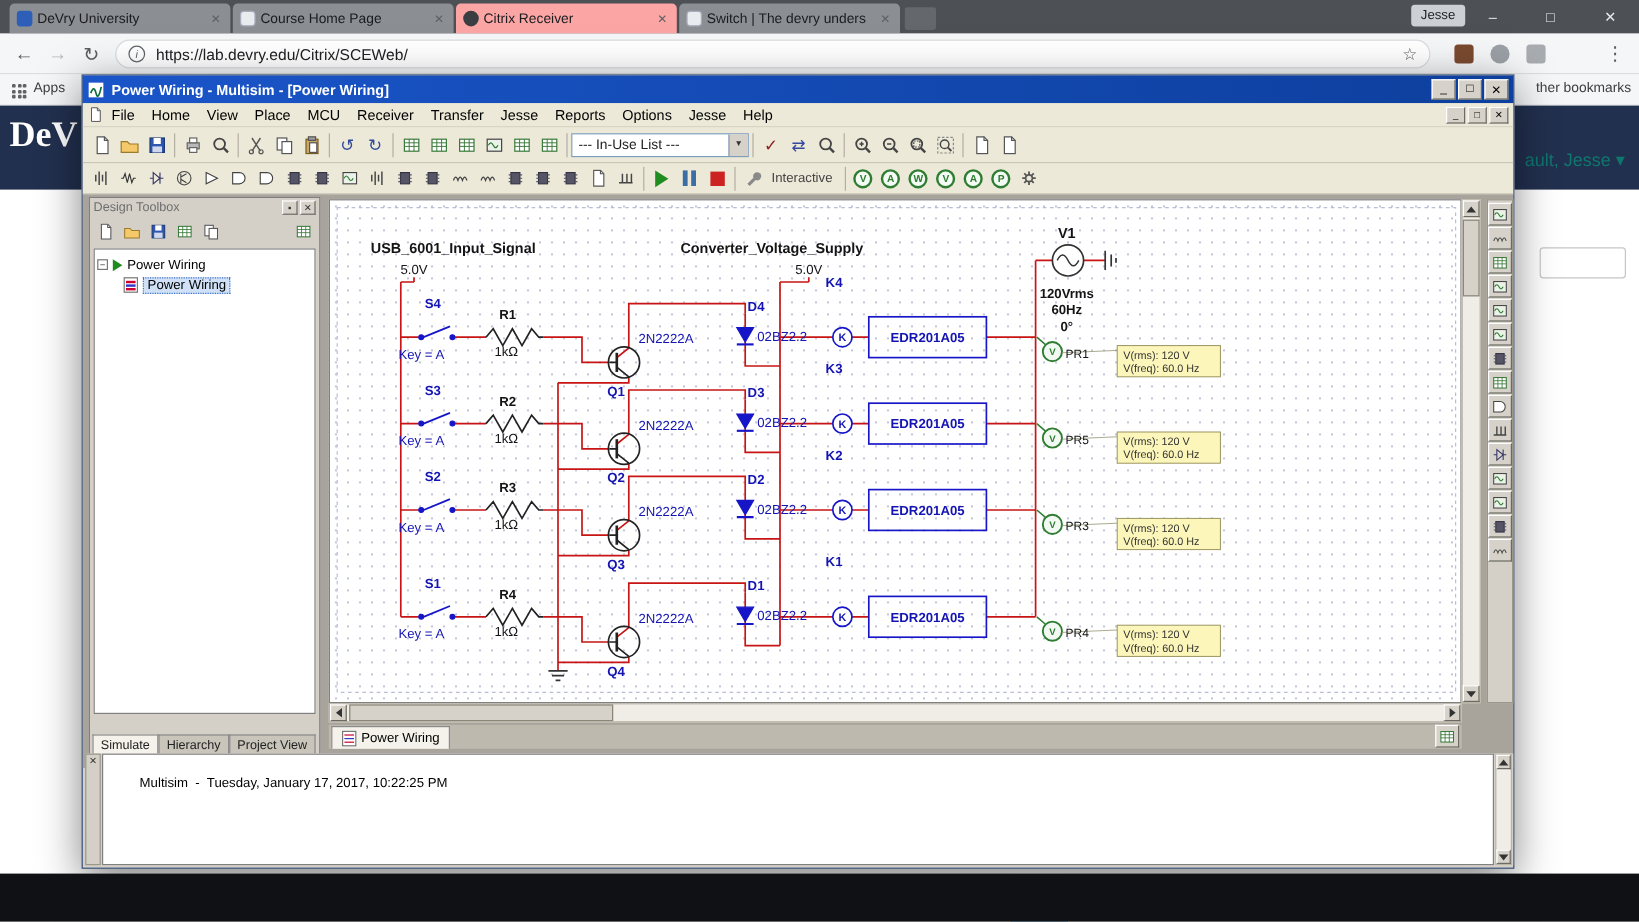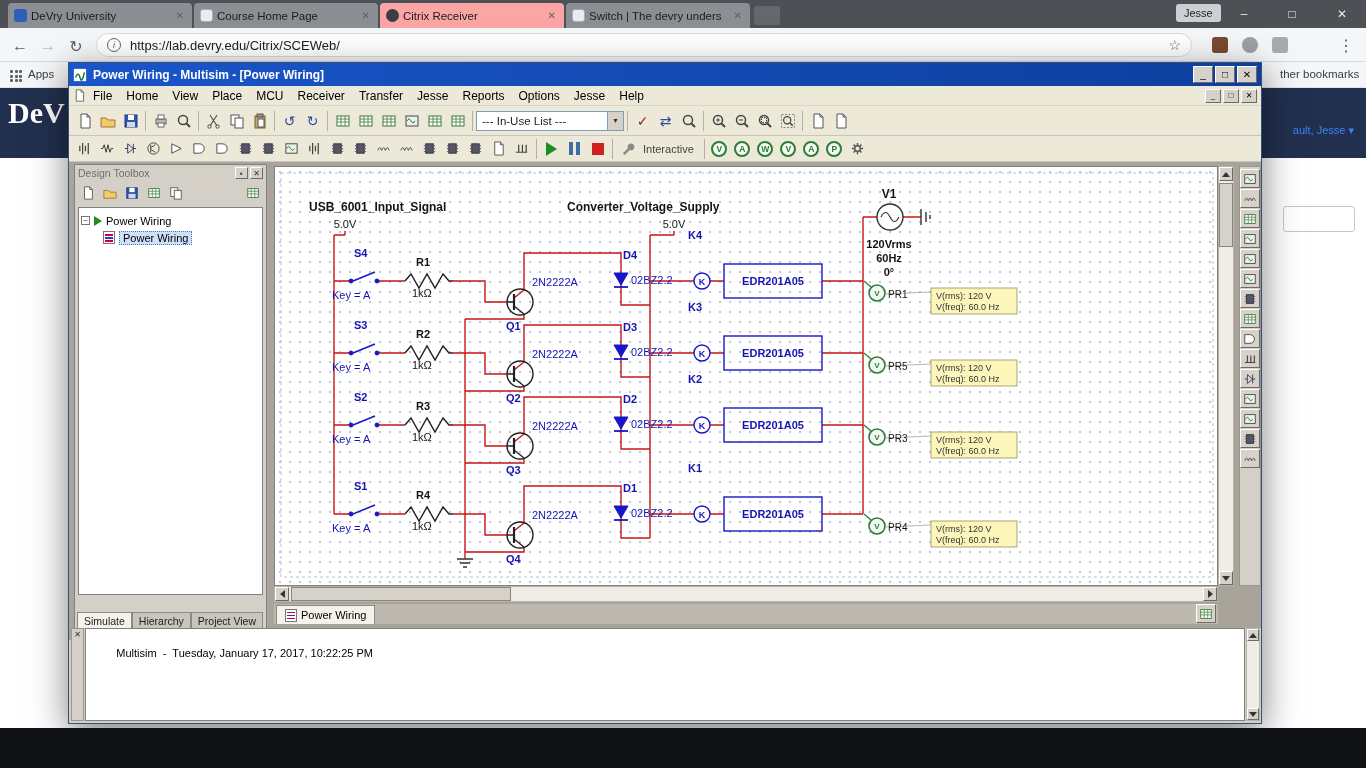--- a/index.html
+++ b/index.html
@@ -23,21 +23,21 @@
   #urltext{font-size:13px;color:#202124;margin-left:9px;flex:1}
   #star{font-size:14px;color:#5f6368}
   .extic{top:37px;width:16px;height:16px}
   #bookmarksbar{left:0;top:62px;width:1366px;height:26px;background:#f5f6f7;border-bottom:1px solid #e2e3e4}
   .appsgrid{display:grid;grid-template-columns:repeat(3,3px);grid-gap:1.5px}
   .appsgrid i{width:3px;height:3px;background:#5f6368;border-radius:1px}
   .bmtext{font-size:11.5px;color:#3c4043}
   
   #pageband{left:0;top:88px;width:1366px;height:70px;background:#22304f}
   #brand{left:8px;top:96px;color:#fff;font-family:"Liberation Serif",serif;font-size:30px;font-weight:bold}
-  #account{right:12px;top:124px;color:#3b82f6;font-size:11px}
+  #account{right:12px;top:124px;color:#0f766e;font-size:15px}
   #pagebox{left:1283px;top:206px;width:72px;height:26px;background:#fff;border:1px solid #c6c6c6;border-radius:3px}
   
   #ms{left:68px;top:62px;width:1194px;height:662px;background:#d4d0c8;border:1px solid #35507c;box-shadow:0 10px 34px rgba(0,0,0,.5)}
   #ms-title{left:0;top:0;width:100%;height:23px;background:linear-gradient(90deg,#1a55c9,#0d3f9d);display:flex;align-items:center;padding:0 4px}
   #ms-title .t{color:#fff;font-size:12px;font-weight:bold;margin-left:6px}
   .cap{width:20px;height:17px;background:#d6d2ca;border:1px solid;border-color:#fff #6d6a63 #6d6a63 #fff;font-size:10px;display:flex;align-items:center;justify-content:center;margin-left:2px;color:#000}
   #ms-menu{left:0;top:23px;width:100%;height:20px;background:#ece9d8;display:flex;align-items:center;padding-left:4px;border-bottom:1px solid #d9d5c5}
   .menu-item{font-size:12px;color:#000;padding:0 7px}
   .mdi{width:16px;height:14px;font-size:8px}
   .tbar{left:0;width:100%;background:#ece9d8;display:flex;align-items:center;padding-left:4px;border-bottom:1px solid #c9c5b7}

